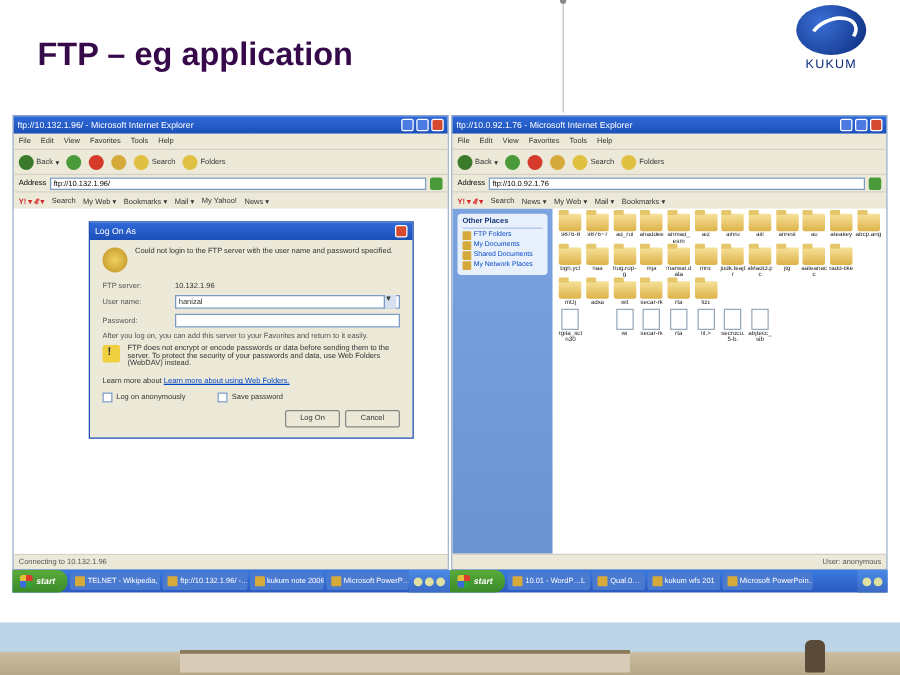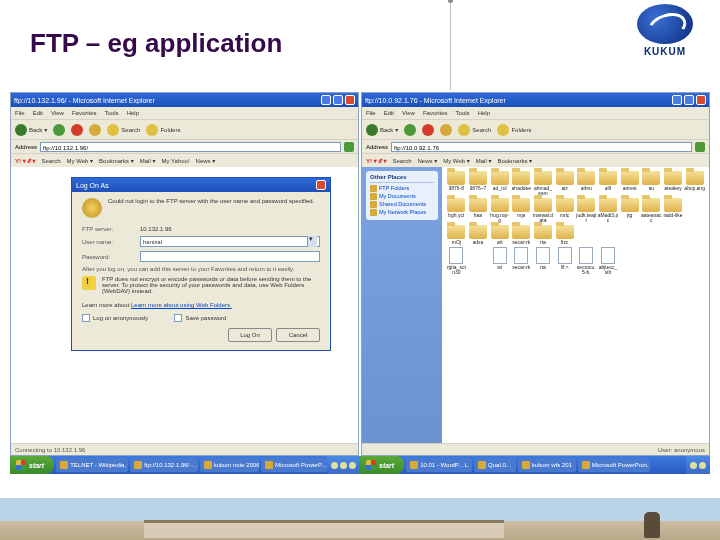--- a/index.html
+++ b/index.html
@@ -3,21 +3,21 @@
 <meta charset="utf-8">
 <style>
   * { margin: 0; padding: 0; box-sizing: border-box; font-family: Tahoma, Arial, sans-serif; }
   body { width: 720px; height: 540px; background: #fff; position: relative; overflow: hidden; }
   
   .slide-header { position: absolute; top: 0; left: 0; right: 0; height: 68px; background: #fff; }
   .slide-title { position: absolute; left: 30px; top: 28px; font-size: 26px; font-weight: bold; color: #360a4a; }
   .logo-badge { position: absolute; right: 16px; top: 4px; width: 78px; height: 66px; }
   .logo-oval { width: 56px; height: 40px; border-radius: 50%; background: radial-gradient(circle at 35% 35%, #3a6fd6, #0a2a7a); position: relative; margin: 0 auto; }
   .logo-oval::after { content:''; position:absolute; left:10px; top:10px; width:34px; height:20px; border:3px solid #fff; border-radius:50%; border-left-color:transparent; border-bottom-color:transparent; transform:rotate(-20deg);}
-  .logo-text { text-align: center; font-size: 10px; font-weight: bold; color: #0a2a7a; margin-top: 2px; letter-spacing: 1px; }
+  .logo-text { text-align: center; font-size: 10px; font-weight: normal; color: #0a2a7a; margin-top: 2px; letter-spacing: 1px; }
   .tower { position: absolute; left: 450px; top: 0; width: 1px; height: 90px; background: #c0c0c0; }
   .tower::before { content:''; position:absolute; left:-2px; top:-2px; width:5px; height:5px; border-radius:50%; background:#888;}
   
   .screenshots { position: absolute; top: 92px; left: 10px; right: 10px; bottom: 84px; display: flex; gap: 2px; }
   .browser { flex: 1; background: #fff; display: flex; flex-direction: column; font-size: 6px; border: 1px solid #8aa3c4; }
   .titlebar { height: 14px; background: linear-gradient(#2f6ad8, #1c4fb8); color: #fff; display: flex; align-items: center; padding: 0 3px; }
   .title-text { flex: 1; font-size: 7px; white-space: nowrap; overflow: hidden; }
   .win-ctrls { display: flex; gap: 2px; }
   .win-btn { width: 10px; height: 10px; background: #4a7ae2; border: 1px solid #fff; border-radius: 2px; }
   .win-btn.close { background: #d64a2f; }

